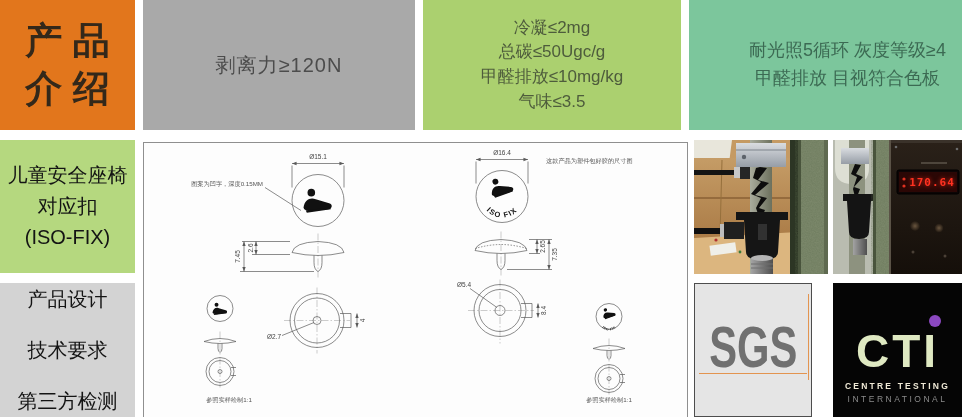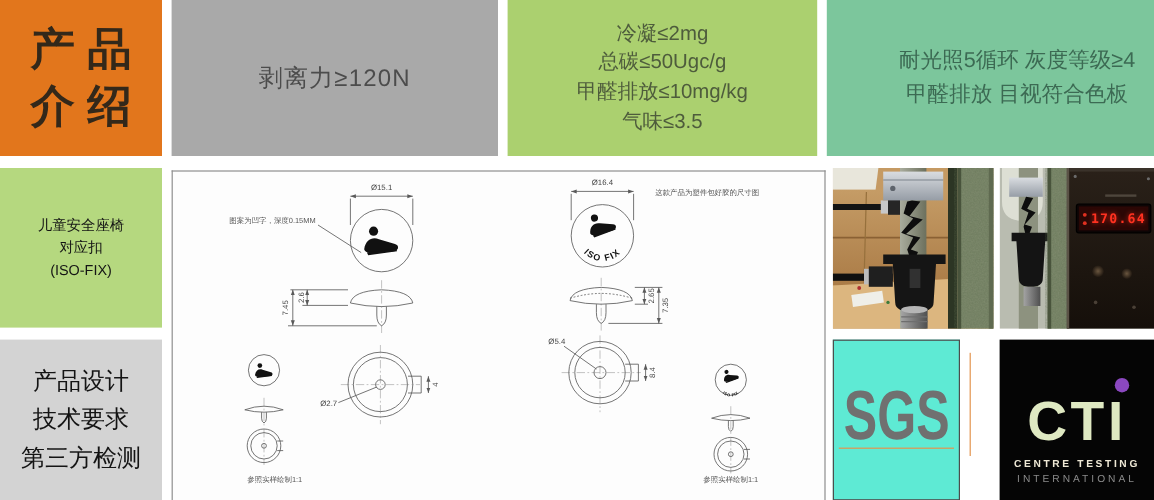--- a/index.html
+++ b/index.html
@@ -11,38 +11,38 @@
              font-size:37px;font-weight:bold;line-height:1.3;}
   #box-title .t-line{white-space:pre;}
   #box-peel{left:143px;top:0;width:272px;height:130px;background:#a9a9a9;color:#4c4c4c;
             font-size:20px;letter-spacing:1px;}
   #box-env{left:423px;top:0;width:258px;height:130px;background:#abd06f;color:#4e5c3c;
            font-size:17px;line-height:1.45;}
   #box-light{left:689px;top:0;width:273px;height:130px;background:#7cc69c;color:#3c6a53;
              font-size:18px;line-height:1.55;padding-left:44px;}
   
   #box-product{left:0;top:140px;width:135px;height:133px;background:#b5d87f;color:#141414;
-               font-size:12px;line-height:1.55;}
+               font-size:20px;line-height:1.55;}
   #box-process{left:0;top:283px;width:135px;height:134px;background:#d3d3d3;color:#141414;
-               font-size:20px;line-height:1.6;}
+               font-size:20px;line-height:1.6;justify-content:space-between;}
   
   #drawing-box{left:143px;top:142px;width:545px;height:275px;background:#fdfdfd;
                border:1px solid #8f8f8f;border-bottom:none;display:block;}
   .dln{stroke:#5a5a5a;stroke-width:.7;fill:none;}
   .cl{stroke:#9a9a9a;stroke-width:.5;stroke-dasharray:7 2 1.5 2;fill:none;}
   .dtx{fill:#444;font-size:6.5px;}
   .ntx{fill:#555;font-size:6.2px;}
   .isotx{fill:#101010;font-size:7.5px;font-weight:bold;letter-spacing:1.2px;}
   .isotx-s{fill:#101010;font-size:3.4px;font-weight:bold;letter-spacing:.4px;}
   
   .photo{position:absolute;display:block;}
   #photo-1{left:694px;top:140px;}
   #photo-2{left:833px;top:140px;}
   
-  #cert-sgs{left:694px;top:283px;width:106px;height:134px;background:#5eead4;border:1px solid #4d4d4d;}
+  #cert-sgs{left:694px;top:283px;width:118px;height:134px;background:#e5e5e5;border:1px solid #4d4d4d;}
   .sgs-text{font-size:58px;font-weight:bold;color:#707070;transform:scaleX(.72);margin-top:-8px;}
   .sgs-vline{position:absolute;left:113px;top:10px;height:86px;width:1px;background:#e3944f;}
   .sgs-hline{position:absolute;left:4px;right:4px;top:89px;height:1px;background:#e3944f;}
   #cert-cti{left:833px;top:283px;width:129px;height:152px;background:#050505;}
   .cti-abbr{position:relative;display:inline-block;font-size:46px;font-weight:bold;color:#dfe9c2;
             letter-spacing:3px;line-height:1;margin-top:14px;}
   .cti-dot{position:absolute;top:-13px;right:-2px;width:12px;height:12px;border-radius:50%;background:#8b48c0;}
   .cti-l1{font-size:8.5px;font-weight:bold;color:#efe9d6;letter-spacing:2.2px;margin-top:7px;}
   .cti-l2{font-size:8.5px;color:#8b8b8b;letter-spacing:2.5px;margin-top:3px;}
   .led{font-family:"DejaVu Sans Mono","Liberation Mono",monospace;font-weight:bold;letter-spacing:1px;}

